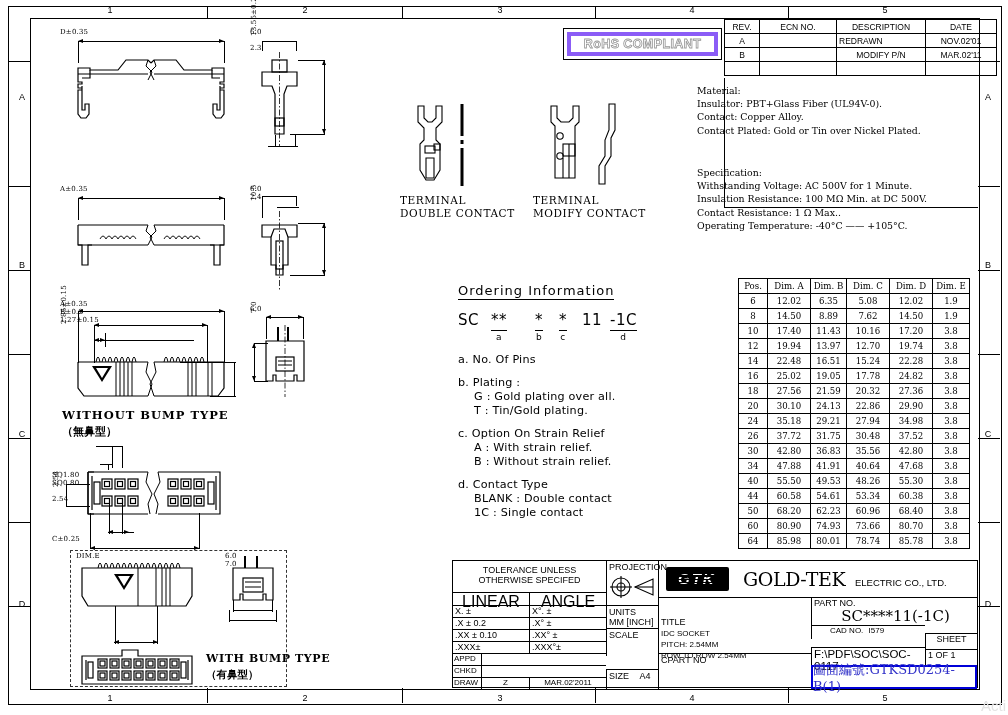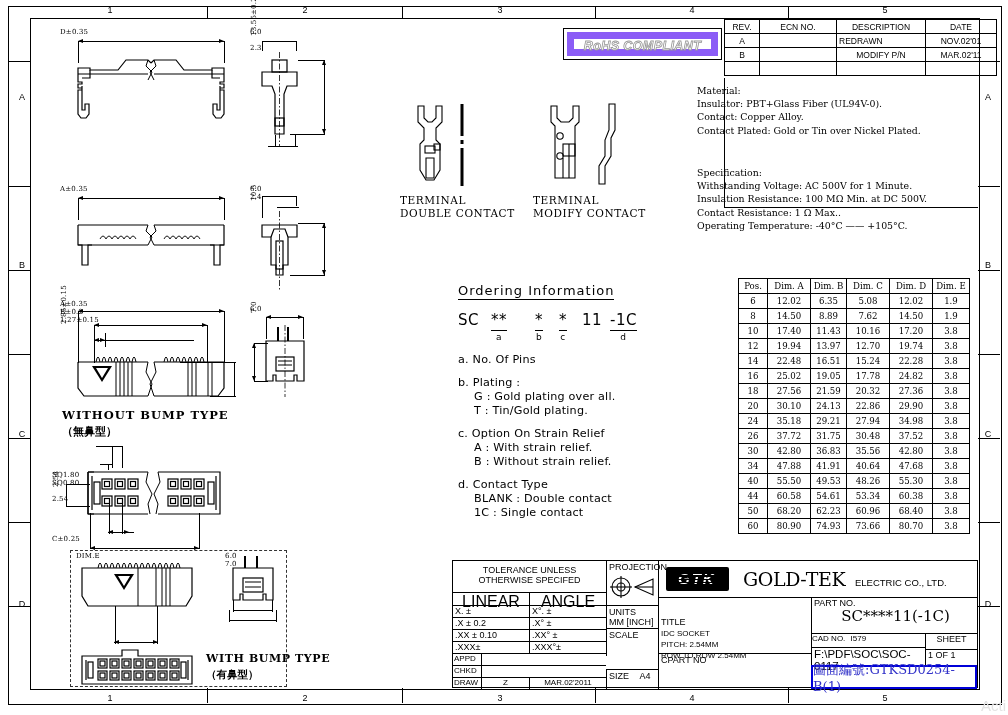--- a/index.html
+++ b/index.html
@@ -22,22 +22,22 @@
   .arrow-l,.arrow-r{position:absolute;width:0;height:0;border-top:2.5px solid transparent;
       border-bottom:2.5px solid transparent;}
   .arrow-l{border-right:5px solid #000;}
   .arrow-r{border-left:5px solid #000;}
   .arrow-u,.arrow-d{position:absolute;width:0;height:0;border-left:2.5px solid transparent;
       border-right:2.5px solid transparent;}
   .arrow-u{border-bottom:5px solid #000;}
   .arrow-d{border-top:5px solid #000;}
   
   #rohs{left:563px;top:28px;width:157px;height:30px;border:1.6px solid #000;}
-  #rohs .in{position:absolute;left:3px;top:3px;right:3px;bottom:3px;border:7px solid #8b5cf6;
-            display:flex;align-items:flex-start;justify-content:center;font-style:italic;}
+  #rohs .in{position:absolute;left:3px;top:3px;right:3px;bottom:3px;border:4px solid #8b5cf6;
+            display:flex;align-items:center;justify-content:center;}
   #rohs .tx{font-family:"Liberation Sans",sans-serif;font-size:12.5px;font-weight:bold;
             color:#fff;-webkit-text-stroke:.8px #9a9a9a;letter-spacing:.4px;
             text-shadow:0 0 0 #aaa;}
   
   #revtbl{left:724px;top:19px;border-collapse:collapse;font-size:8.5px;
           font-family:"Liberation Sans",sans-serif;}
   #revtbl td,#revtbl th{border:1px solid #000;height:13px;padding:0 2px;font-weight:normal;
           text-align:center;white-space:nowrap;}
   
   #matblk{left:697px;top:84px;font-family:"DejaVu Serif",serif;font-size:9.4px;
@@ -319,20 +319,28 @@
         <td>3.8</td>
       </tr>
       <tr>
         <td>60</td>
         <td>80.90</td>
         <td>74.93</td>
         <td>73.66</td>
         <td>80.70</td>
         <td>3.8</td>
       </tr>
+      <tr>
+        <td>64</td>
+        <td>85.98</td>
+        <td>80.01</td>
+        <td>78.74</td>
+        <td>85.78</td>
+        <td>3.8</td>
+      </tr>
     </tbody>
 </table>
 
 <div class="abs hand" id="ordblk">
   <div id="ordtitle">Ordering Information</div>
   <div id="ordcode">
     <span class="seg" style="left:0;top:2px;">SC</span>
     <span class="seg" style="left:33px;top:2px;"><span class="u">**</span><span class="key">a</span></span>
     <span class="seg" style="left:77px;top:2px;"><span class="u">*</span><span class="key">b</span></span>
     <span class="seg" style="left:101px;top:2px;"><span class="u">*</span><span class="key">c</span></span>
@@ -799,21 +807,21 @@
     <div>IDC SOCKET</div>
     <div>PITCH: 2.54MM</div>
     <div>ROW TO ROW 2.54MM</div>
   </div>
   <div class="cell bl bt lbl9" style="left:205px;top:92px;width:153px;height:36px;padding-left:2px;padding-top:1px;">CPART NO</div>
 
   <div class="cell bl bt" style="left:358px;top:36px;width:166px;height:36px;padding-left:2px;">
     <div class="lbl9">PART NO.</div>
     <div class="serif" style="font-size:15px;text-align:center;margin-top:-1px;">SC****11(-1C)</div>
   </div>
-  <div class="cell bl bt lbl8" style="left:358px;top:72px;width:114px;height:14px;padding-left:0;">
+  <div class="cell bl bt lbl8" style="left:358px;top:64px;width:114px;height:14px;padding-left:18px;">
     <span>CAD NO.</span>
     <span style="margin-left:3px;">I579</span>
   </div>
   <div class="cell bl bt serif" style="left:358px;top:86px;width:114px;height:18px;padding-left:2px;font-size:11.5px;">F:\PDF\SOC\SOC-0117</div>
   <div class="cell bl bt lbl9" style="left:472px;top:72px;width:52px;height:16px;text-align:center;">SHEET</div>
   <div class="cell bl bt lbl9" style="left:472px;top:88px;width:52px;height:16px;padding-left:2px;">1  OF  1</div>
 
   <div id="drawno" style="left:358px;top:104px;width:166px;height:24px;font-size:13px;">
     <span>圖面編號:GTKSD0254-B(1)</span>
   </div>

